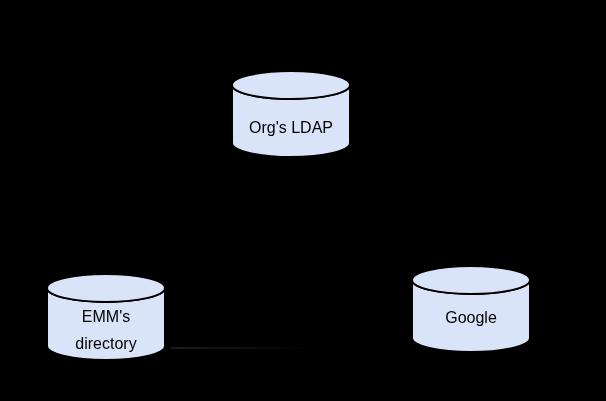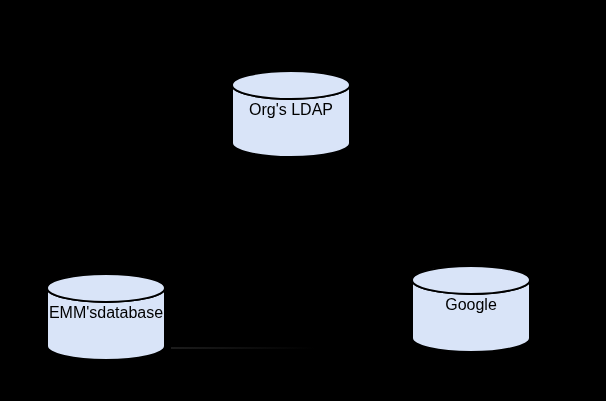--- a/index.html
+++ b/index.html
@@ -22,22 +22,22 @@
   .cylinder { position: absolute; width: 120px; height: 88px; }
   .cylinder svg { position: absolute; left: 0; top: 0; display: block; }
   .cylinder svg path,
   .cylinder svg ellipse {
     fill: var(--cylinder-fill);
     stroke: var(--cylinder-stroke);
     stroke-width: 2;
   }
   .label {
     position: absolute; left: 0; right: 0; top: 26px; bottom: 0;
-    display: flex; flex-direction: row;
-    justify-content: center;
+    display: flex; flex-direction: column;
+    align-items: center; justify-content: center;
     color: var(--label-text);
     font-size: 16px; line-height: 27px;
     text-align: center; white-space: nowrap;
   }
   .label.single { padding-bottom: 10px; }
   .node-ldap   { left: 231px; top: 70px;  }
   .node-emm    { left: 46px;  top: 273px; }
   .node-google { left: 411px; top: 265px; }
   .connector-emm-google {
     position: absolute; left: 171px; top: 347px;
@@ -60,21 +60,21 @@
     </div>
   </div>
 
   <div class="cylinder node-emm">
     <svg width="120" height="88" viewBox="0 0 120 88">
       <path d="M 1 15 L 1 73 A 59 14 0 0 0 119 73 L 119 15 A 59 14 0 0 1 1 15 Z"></path>
       <ellipse cx="60" cy="15" rx="59" ry="14"></ellipse>
     </svg>
     <div class="label">
       <span>EMM's</span>
-      <span>database</span>
+      <span>directory</span>
     </div>
   </div>
 
   <div class="cylinder node-google">
     <svg width="120" height="88" viewBox="0 0 120 88">
       <path d="M 1 15 L 1 73 A 59 14 0 0 0 119 73 L 119 15 A 59 14 0 0 1 1 15 Z"></path>
       <ellipse cx="60" cy="15" rx="59" ry="14"></ellipse>
     </svg>
     <div class="label single">
       <span>Google</span>

